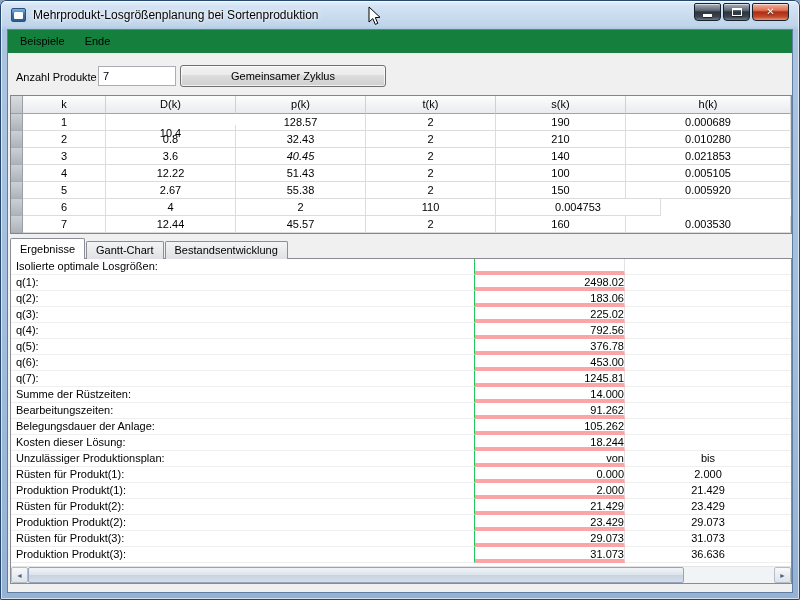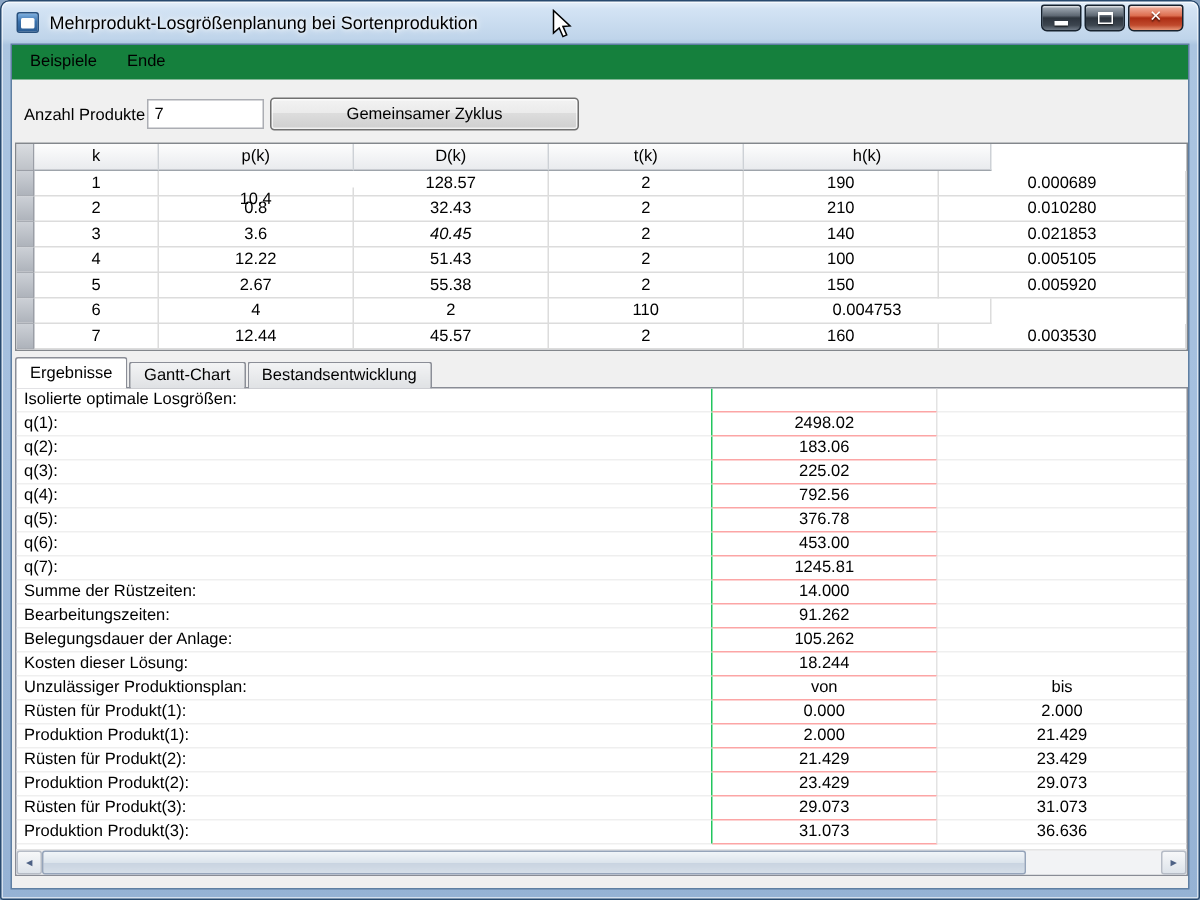--- a/index.html
+++ b/index.html
@@ -65,21 +65,21 @@
     border:1px solid #8b8e97; border-bottom:none; border-radius:2px 2px 0 0; margin-right:1px; cursor:default; }
   .tab.active { height:21px; margin-top:0; padding-top:4px; background:#fff; position:relative; z-index:6; }
 
   
   .panel { position:absolute; left:2px; top:228px; width:782px; height:326px;
     background:#fff; border:1px solid #898c95; }
   .results-rows { position:absolute; left:0; top:0; right:0; bottom:17px; overflow:hidden; }
   .r-row { display:flex; height:16px; line-height:15px; }
   .r-label { width:464px; padding-left:5px; border-right:1px solid #22c55e; border-bottom:1px solid #efefef;
     white-space:nowrap; overflow:hidden; }
-  .r-von { width:150px; text-align:center; border-right:1px solid #e3e3e3; border-bottom:1px solid #fca5a5; }
+  .r-von { width:150px; text-align:right; border-right:1px solid #e3e3e3; border-bottom:4px solid #fca5a5; }
   .r-bis { flex:1; text-align:center; border-bottom:1px solid #efefef; }
 
   
   .hscroll { position:absolute; left:0; right:0; bottom:0; height:17px; background:#f2f3f5;
     border-top:1px solid #e4e4e4; display:flex; }
   .sb-btn { width:17px; height:16px; background:linear-gradient(180deg,#f7f8f9,#dde3ea);
     border:1px solid #b6bcc6; display:flex; align-items:center; justify-content:center;
     font-size:7px; color:#4d6185; border-radius:2px; }
   .sb-track { flex:1; position:relative; }
   .sb-thumb { position:absolute; left:0; top:0; height:16px; width:88%;
@@ -121,23 +121,24 @@
       </div>
 
     <div class="ctl-label">Anzahl Produkte</div>
     <input class="ctl-input" type="text" value="7" style="">
     <button class="ctl-button">Gemeinsamer Zyklus</button>
 
     <div class="grid">
       <div class="g-header">
           <div class="g-corner"></div>
           <div class="g-colhead" style="width: 83px;">k</div>
+          <div class="g-colhead" style="width: 130px;">D(k)</div>
           <div class="g-colhead" style="width: 130px;">p(k)</div>
-          <div class="g-colhead" style="width: 130px;">D(k)</div>
           <div class="g-colhead" style="width: 130px;">t(k)</div>
+          <div class="g-colhead" style="width: 130px;">s(k)</div>
           <div class="g-colhead" style="width: 165px;">h(k)</div>
         </div>
       <div class="g-body">
           <div class="g-row">
             <div class="g-rowhead"></div>
             <div class="g-cell" style="width: 83px;">1</div>
             <div class="g-cell" style="width: 130px; margin-top: 11px;">10.4</div>
             <div class="g-cell" style="width: 130px;">128.57</div>
             <div class="g-cell" style="width: 130px;">2</div>
             <div class="g-cell" style="width: 130px;">190</div>

